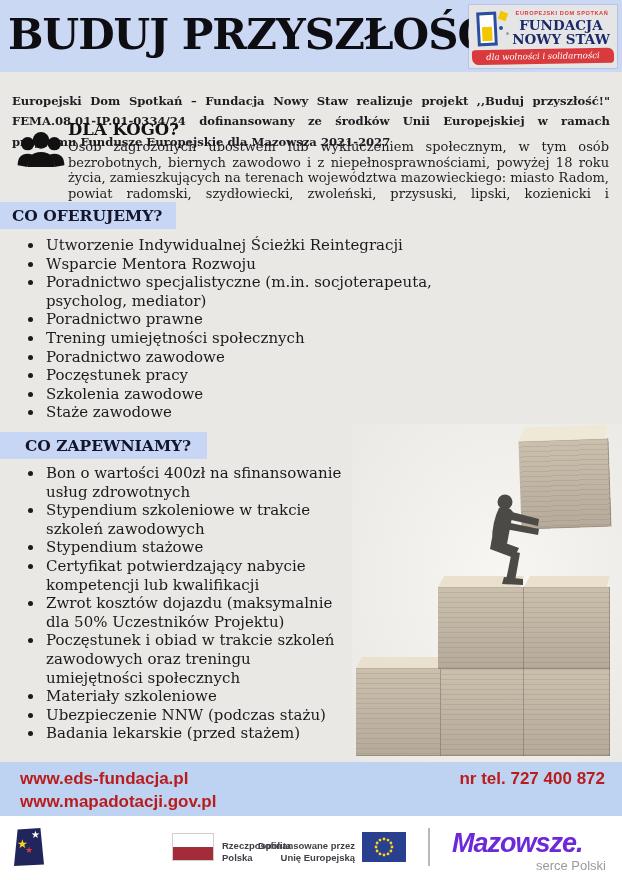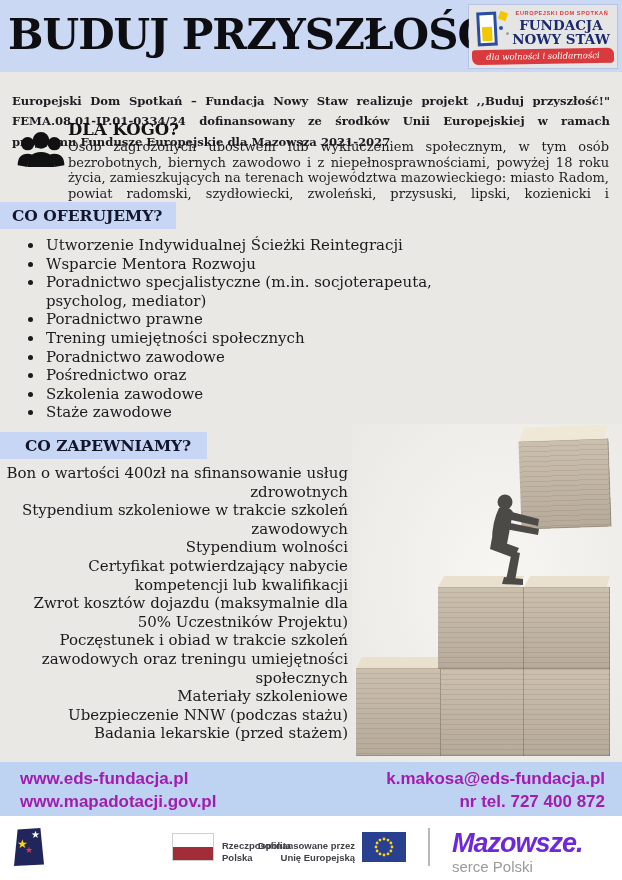--- a/index.html
+++ b/index.html
@@ -42,21 +42,21 @@
   
   .bar { position:absolute; left:0; height:27px; background:#c7d6f4; font-size:15.5px; font-weight:bold;
          color:#13152a; line-height:27px; }
   .bar-offer { top:202px; width:176px; padding-left:12px; }
   .bar-assure { top:432px; width:207px; padding-left:25px; }
 
   
   ul.blist { position:absolute; list-style:disc outside; color:#1a1a1d; font-size:15px; line-height:1.24; }
   ul.blist li { padding-left:2px; }
   .list-offer { left:0; top:236px; padding-left:44px; width:480px; }
-  .list-assure { left:0; top:464px; width:348px;text-align:right; }
+  .list-assure { left:0; top:464px; padding-left:44px; width:348px; }
 
   
   .illustration { position:absolute; left:352px; top:424px; width:270px; height:338px;
                   background:radial-gradient(ellipse at 55% 45%, #f7f6f3 0%, #efeeea 55%, #e9e8e4 100%); }
   .block { position:absolute; background:
              repeating-linear-gradient(180deg, rgba(115,100,85,.16) 0 1px, rgba(0,0,0,0) 1px 5px),
              linear-gradient(180deg,#cbbfae,#b6aa9a);
            box-shadow: inset -1px 0 0 rgba(90,78,66,.35), inset 0 -1px 0 rgba(90,78,66,.3); }
   .block::before { content:""; position:absolute; left:0; top:-11px; width:100%; height:11px;
                    background:#e9e1cd; clip-path:polygon(7% 0, 100% 0, 96% 100%, 0 100%); }
@@ -66,21 +66,21 @@
   .b-r1b { left:172px; top:163px; width:86px; height:82px; }
   .b-r2a { left:89px; top:245px; width:83px; height:87px; }
   .b-r2a::before { display:none; }
   .b-r2b { left:172px; top:245px; width:86px; height:87px; }
   .b-r2b::before { display:none; }
   .b-left { left:4px; top:244px; width:85px; height:88px; }
   .person { position:absolute; left:128px; top:68px; width:70px; height:100px; }
 
   
   .footer-band { position:absolute; left:0; top:762px; width:622px; height:54px; background:#bed2f1;
-                 font-family:"Liberation Sans", sans-serif; font-weight:bold; color:#a21caf; }
+                 font-family:"Liberation Sans", sans-serif; font-weight:bold; color:#b91c1c; }
   .f-left { position:absolute; left:20px; top:5px; font-size:17px; line-height:23px; }
   .f-right { position:absolute; right:17px; top:5px; font-size:17px; line-height:23px; text-align:right; }
   .f-left div, .f-right div { cursor:pointer; }
 
   
   .logos { position:absolute; left:0; top:816px; width:622px; height:64px; background:#ffffff;
            font-family:"Liberation Sans", sans-serif; }
   .lg { position:absolute; top:14px; }
   .fe-flag { position:absolute; left:14px; top:12px; width:30px; height:38px; background:#20265c;
              clip-path:polygon(12% 4%, 88% 0, 100% 96%, 0 100%); }
@@ -92,21 +92,21 @@
   .pl-flag { position:absolute; left:172px; top:17px; width:42px; height:28px; border:1px solid #cfcfcf; }
   .pl-flag .w { height:50%; background:#ffffff; }
   .pl-flag .r { height:50%; background:#a32c39; }
   .pl-text { left:222px; top:24px; }
   .eu-text { left:255px; top:24px; width:100px; text-align:right; }
   .eu-flag { position:absolute; left:362px; top:16px; width:44px; height:30px; }
   .divider { position:absolute; left:428px; top:12px; width:2px; height:38px; background:#b9b9b9; }
   .mz { position:absolute; left:452px; top:14px; width:158px; }
   .mz-word { color:#6d28d9; font-size:27px; font-weight:bold; font-style:italic; letter-spacing:-1px;
              font-family:"Liberation Sans", sans-serif; line-height:1; }
-  .mz-sub { text-align:left; color:#9a9a9a; font-size:15px; margin-top:1px; padding-right:4px; }
+  .mz-sub { text-align:right; color:#9a9a9a; font-size:13px; margin-top:1px; padding-right:4px; }
 </style>
 </head>
 <body>
 
 <div class="page">
 
   <div class="header-band">
     <div class="title">BUDUJ PRZYSZŁOŚĆ!</div>
     <div class="logo-box">
       <div class="logo-mark">
@@ -143,31 +143,31 @@
 
   <div class="bar bar-offer">CO OFERUJEMY?</div>
   <ul class="blist list-offer">
 
   <li>Utworzenie Indywidualnej Ścieżki Reintegracji</li>
       <li>Wsparcie Mentora Rozwoju</li>
       <li>Poradnictwo specjalistyczne (m.in. socjoterapeuta, psycholog, mediator)</li>
       <li>Poradnictwo prawne</li>
       <li>Trening umiejętności społecznych</li>
       <li>Poradnictwo zawodowe</li>
-      <li>Pośrednictwo oraz</li>
+      <li>Poczęstunek pracy</li>
       <li>Szkolenia zawodowe</li>
       <li>Staże zawodowe</li>
     </ul>
 
   <div class="bar bar-assure">CO ZAPEWNIAMY?</div>
   <ul class="blist list-assure">
 
   <li>Bon o wartości 400zł na sfinansowanie usług zdrowotnych</li>
       <li>Stypendium szkoleniowe w trakcie szkoleń zawodowych</li>
-      <li>Stypendium wolności</li>
+      <li>Stypendium stażowe</li>
       <li>Certyfikat potwierdzający nabycie kompetencji lub kwalifikacji</li>
       <li>Zwrot kosztów dojazdu (maksymalnie dla 50% Uczestników Projektu)</li>
       <li>Poczęstunek i obiad w trakcie szkoleń zawodowych oraz treningu umiejętności społecznych</li>
       <li>Materiały szkoleniowe</li>
       <li>Ubezpieczenie NNW (podczas stażu)</li>
       <li>Badania lekarskie (przed stażem)</li>
     </ul>
 
   <div class="illustration">
     <div class="block b-left"></div>
@@ -188,21 +188,20 @@
       </g>
     </svg>
   </div>
 
   <div class="footer-band">
     <div class="f-left">
       <div>www.eds-fundacja.pl</div>
       <div>www.mapadotacji.gov.pl</div>
     </div>
     <div class="f-right">
-      <div>k.makosa@eds-fundacja.pl</div>
       <div>nr tel. 727 400 872</div>
     </div>
   </div>
 
   <div class="logos">
     <div class="fe-flag">
       <span class="s1">★</span>
       <span class="s2">★</span>
       <span class="s3">★</span>
     </div>

